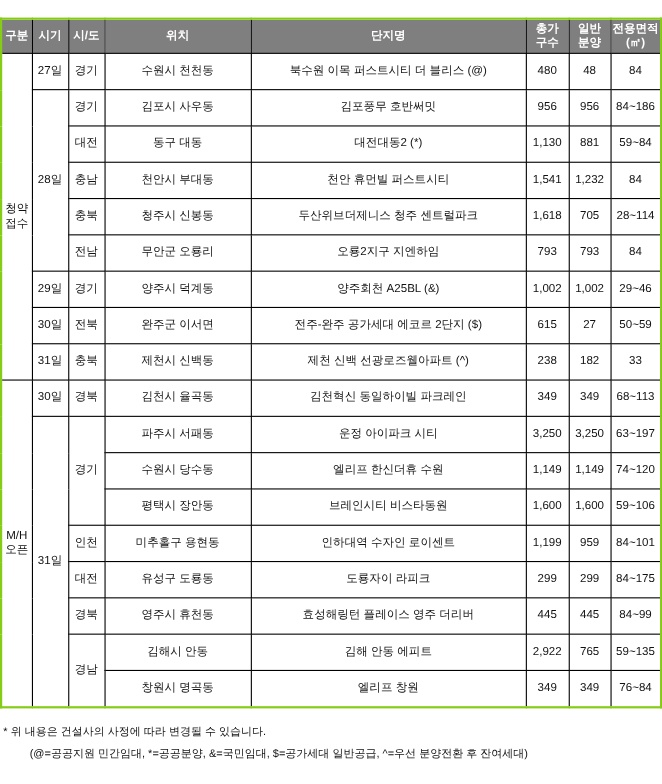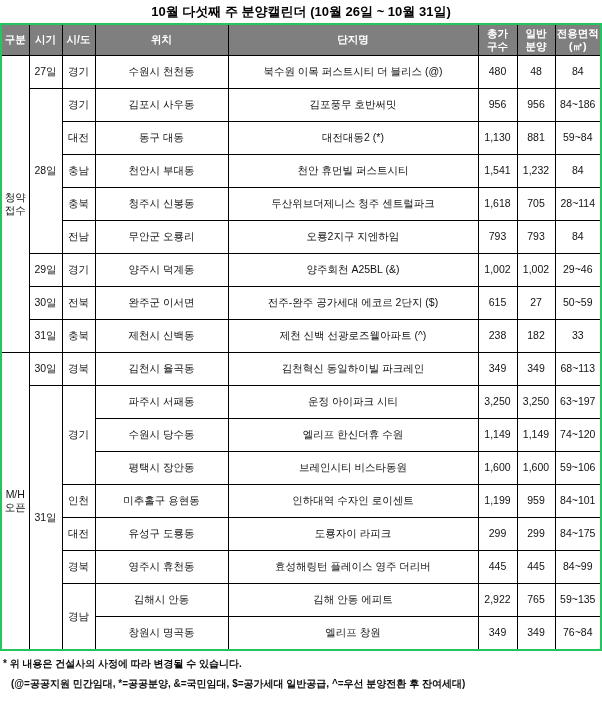--- a/index.html
+++ b/index.html
@@ -8,44 +8,43 @@
     font-family:"Liberation Sans","DejaVu Sans",sans-serif;
     color:#111;
   }
   .page{width:602px;height:713px;overflow:hidden;}
   .title{
     text-align:center;font-size:13px;font-weight:bold;color:#000;
     margin:0;padding:3px 0 2px;letter-spacing:0;
   }
   table.cal{
     border-collapse:collapse;table-layout:fixed;
-    margin:0 auto;width:598px;border:2px solid #22c55e;
+    margin:16px auto;width:598px;border:2px solid #84cc16;
   }
   table.cal th, table.cal td{
     border:1px solid #000;
     text-align:center;vertical-align:middle;
     white-space:pre-line;overflow:hidden;
     padding:0 1px;line-height:1.25;
   }
   table.cal th{
     background:#7f7f7f;color:#ffffff;
     font-size:10.5px;font-weight:bold;height:30px;
   }
   table.cal td{font-size:10.5px;color:#111;}
   table.cal tbody tr{height:33px;}
-  .notes{margin:7px 0 0 3px;font-size:10px;font-weight:bold;color:#111;}
+  .notes{margin:7px 0 0 3px;font-size:10px;font-weight:normal;color:#111;}
   .notes p{margin:0 0 8px 0;line-height:1.25;}
-  .notes p.indent{padding-left:8px;}
+  .notes p.indent{padding-left:8px;margin-left:16px;}
 </style>
 </head>
 <body>
 
 <div class="page">
 
-  <p class="title">10월 다섯째 주 분양캘린더 (10월 26일 ~ 10월 31일)</p>
 
   <table class="cal">
     <colgroup>
       <col style="width:28px">
         <col style="width:33px">
         <col style="width:33px">
       <col style="width:133px">
         <col style="width:250px">
         <col style="width:39px">
       <col style="width:38px">

